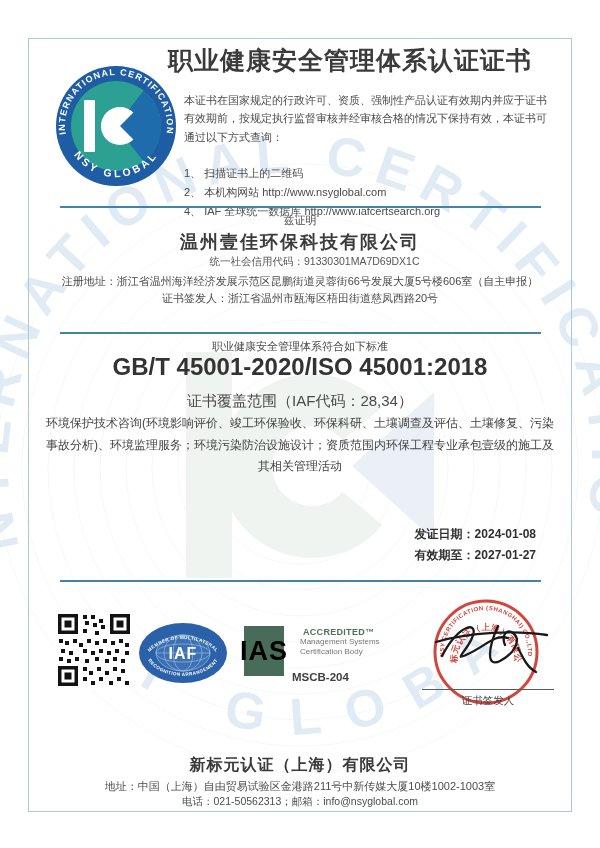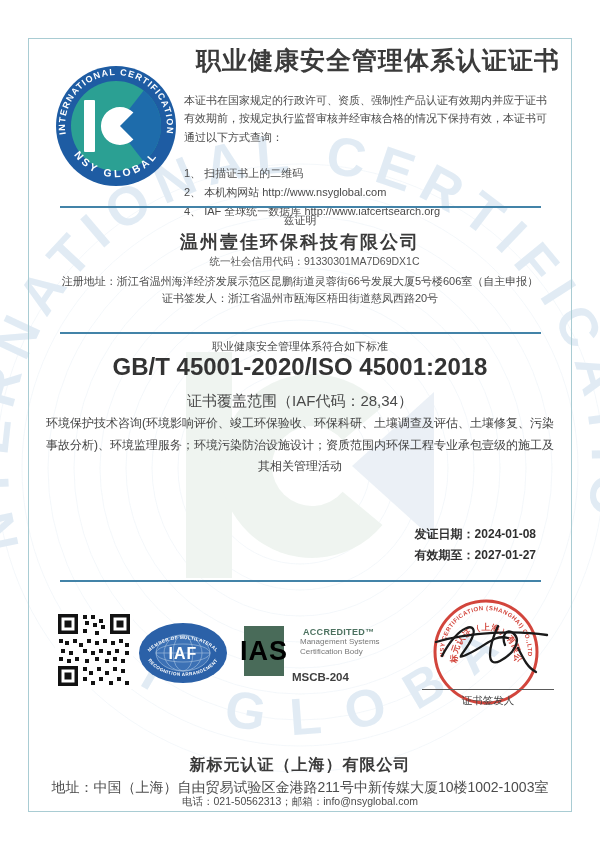--- a/index.html
+++ b/index.html
@@ -3,21 +3,21 @@
 <meta charset="utf-8">
 <style>
   html,body{margin:0;padding:0;background:#fff;}
   .page{position:relative;width:600px;height:848px;background:#fff;overflow:hidden;
         font-family:"Liberation Sans","DejaVu Sans",sans-serif;color:#3d3d3d;}
   .frame{position:absolute;left:28px;top:38px;right:28px;bottom:36px;border:1px solid #a9ccd3;}
   .wm{position:absolute;left:0;top:0;width:600px;height:848px;z-index:0;pointer-events:none;}
   .content{position:absolute;inset:0;z-index:1;}
   .abs{position:absolute;}
   .ctr{left:30px;right:30px;text-align:center;}
-  .title{top:44px;left:168px;right:40px;text-align:right;font-size:25px;font-weight:700;
+  .title{top:44px;left:168px;right:40px;text-align:left;font-size:25px;font-weight:700;
          color:#3b3b3b;letter-spacing:1px;}
   .logo{left:54px;top:64px;}
   .intro{left:184px;top:91px;width:366px;font-size:11px;line-height:1.68;color:#4a4a4a;}
   .intro-list{margin-top:18px;}
   .intro-item{height:19px;line-height:19px;white-space:nowrap;}
   .rule{height:2px;background:#4383a8;left:60px;width:481px;}
   .r1{top:206px}.r2{top:332px}.r3{top:580px}
   .certify-heading{top:213px;font-size:11px;color:#4a4a4a;}
   .company{top:230px;font-size:18px;font-weight:700;color:#3b3b3b;letter-spacing:2px;}
   .credit{top:255px;font-size:10.5px;color:#555;padding-left:29px;}
@@ -37,21 +37,21 @@
            justify-content:center;font-size:27px;font-weight:700;letter-spacing:1px;text-align:center;}
   .ias-text{margin-left:8px;padding-top:1px;}
   .ias-l1{font-size:9px;font-weight:700;color:#4d7260;letter-spacing:.3px;margin-left:11px;}
   .ias-l2,.ias-l3{font-size:8px;color:#787878;line-height:1.3;padding-left:8px;}
   .ias-l4{font-size:11.5px;font-weight:700;color:#3f3f3f;margin-top:13px;}
   .stamp{left:430px;top:596px;}
   .signature{left:428px;top:604px;}
   .sign-line{left:422px;top:689px;width:132px;border-top:1px solid #5a5a5a;height:0;}
   .signer{left:422px;top:694px;width:132px;text-align:center;font-size:10.5px;color:#444;}
   .f-company{top:755px;font-size:16px;font-weight:700;color:#3a3a3a;letter-spacing:1px;}
-  .f-addr{top:779px;font-size:14px;color:#4c4c4c;}
+  .f-addr{top:779px;font-size:11px;color:#4c4c4c;}
   .f-contact{top:795px;font-size:10.5px;color:#4c4c4c;}
 </style>
 </head>
 <body>
 
 <div class="page">
 
   <svg class="wm" viewBox="0 0 600 848">
     <g opacity="0.55">
       <g stroke="#e3ecf4" stroke-width="0.9" fill="none" opacity="0.8">

